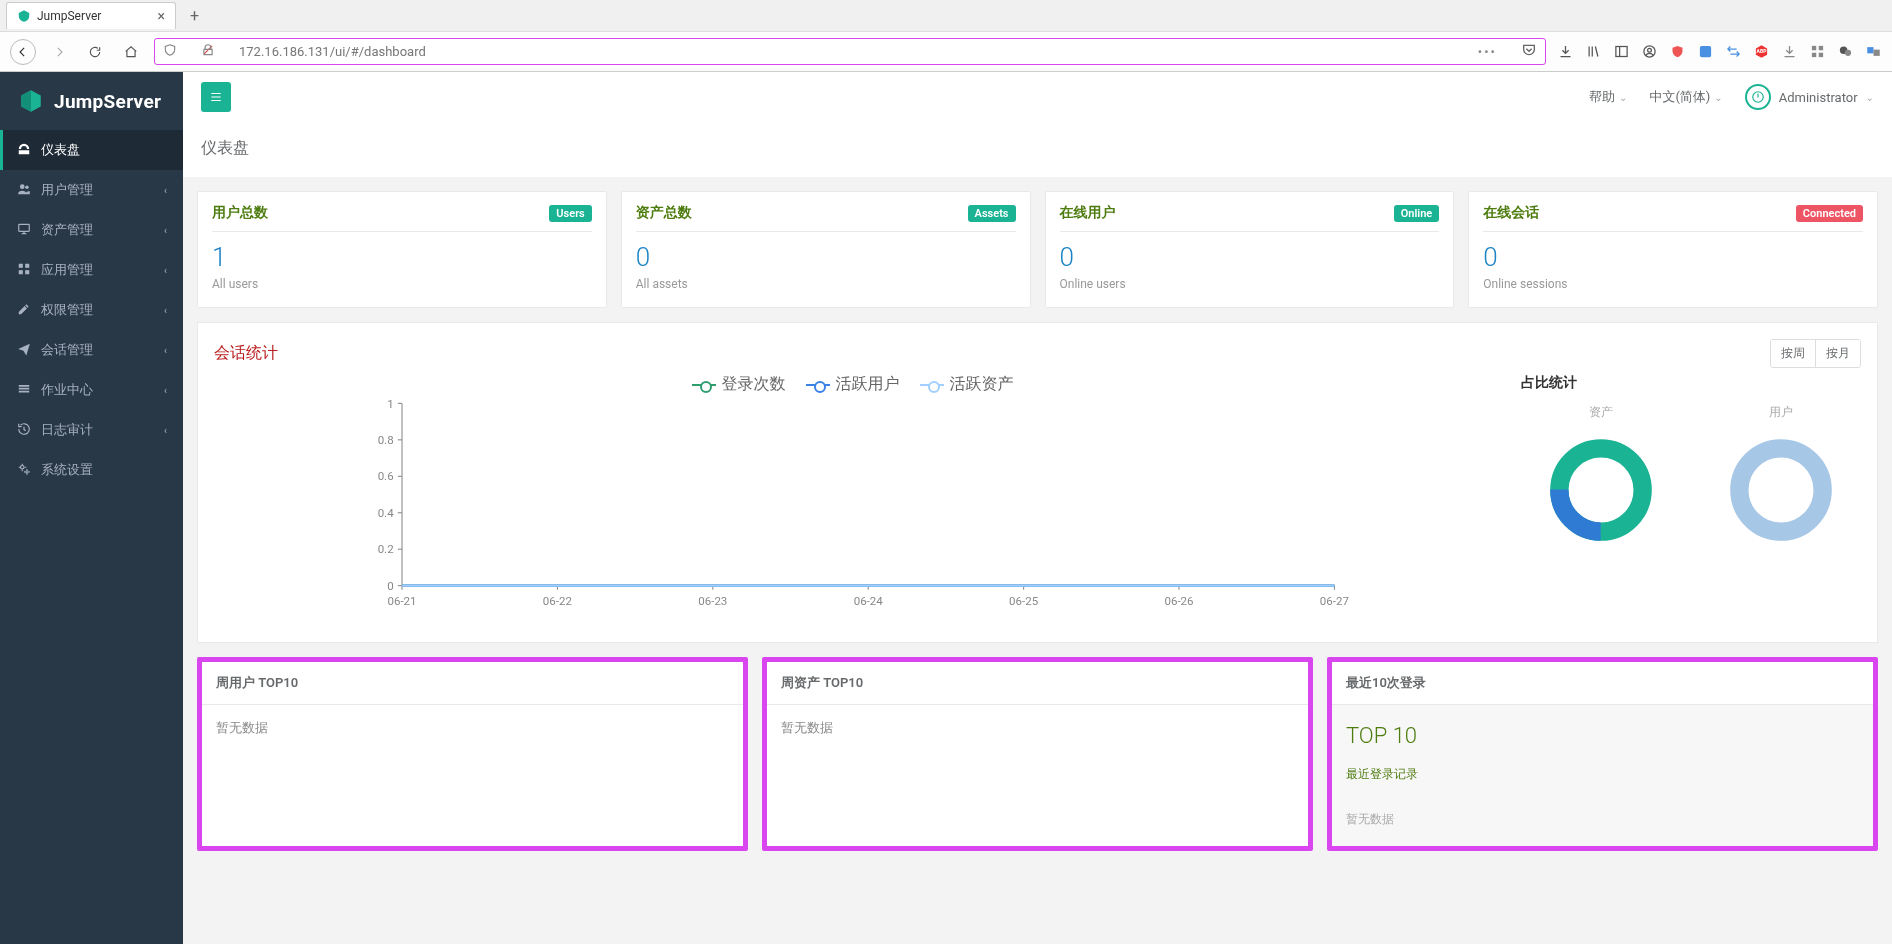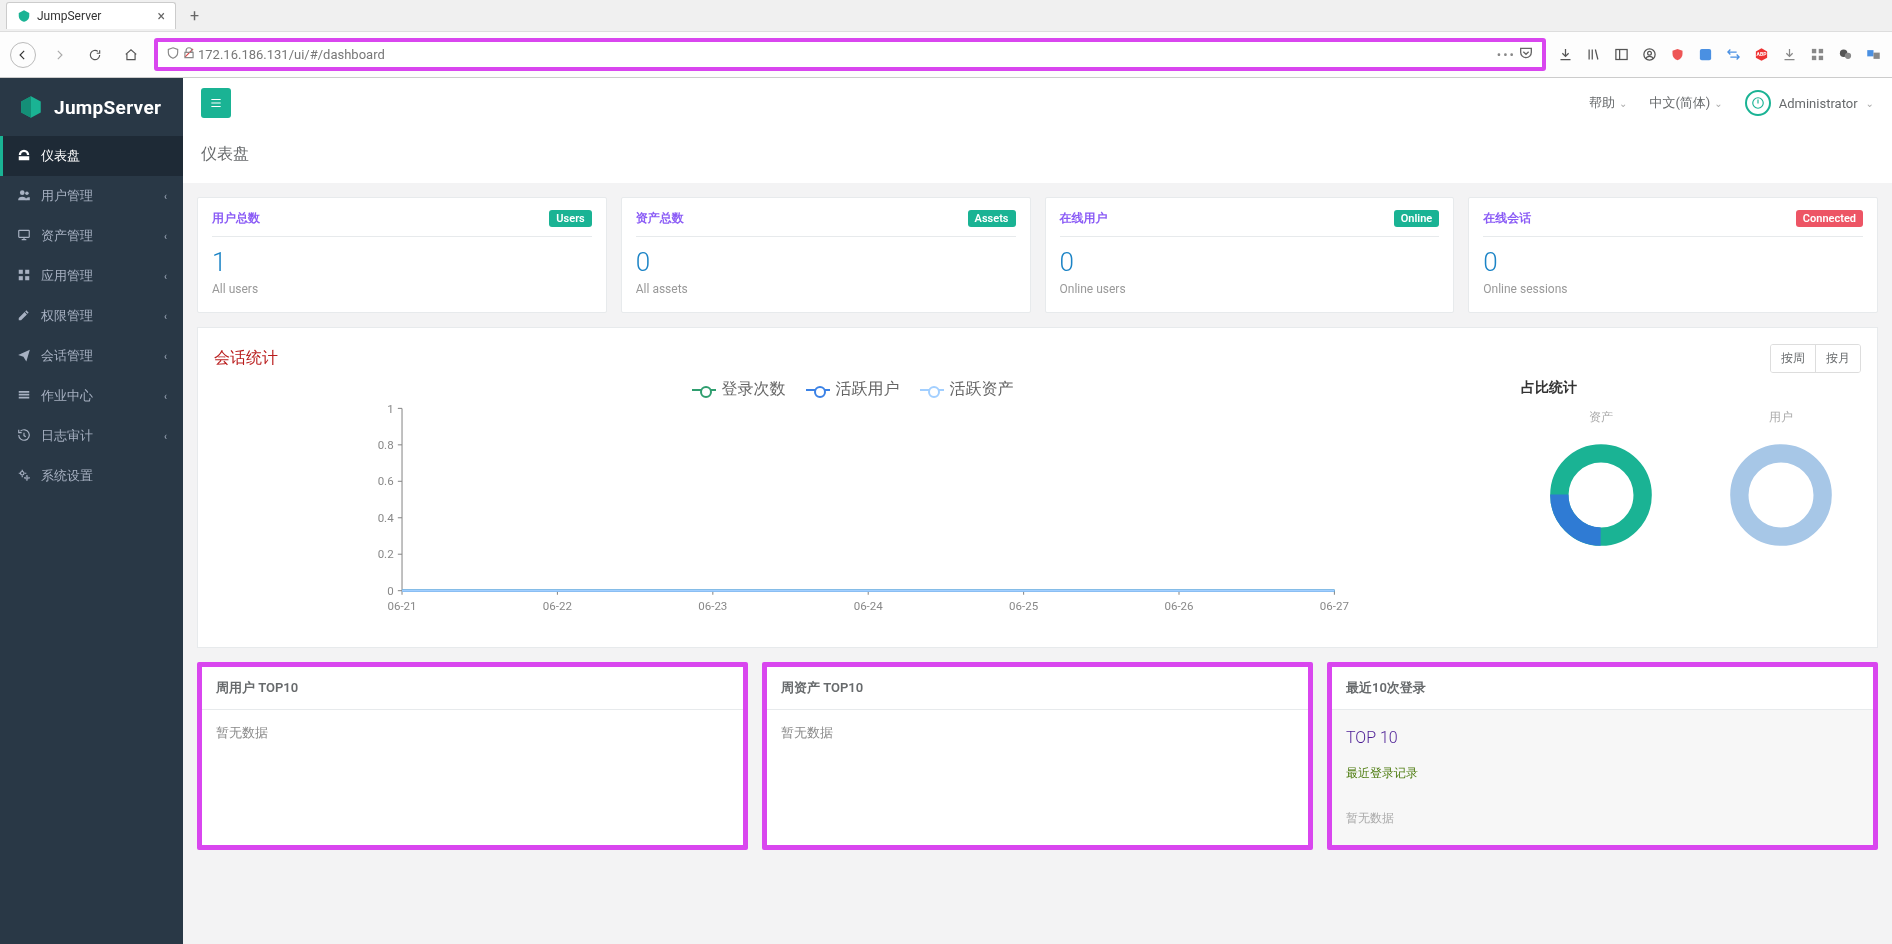--- a/index.html
+++ b/index.html
@@ -8,21 +8,21 @@
 
 .browser-chrome { background: #f0f0f0; border-bottom: 1px solid #ccc; }
 .tab-bar { display: flex; align-items: center; height: 31px; padding-left: 6px; }
 .tab { display: flex; align-items: center; gap: 6px; background: #fff; border: 1px solid #ccc; border-bottom: none; padding: 5px 10px; border-radius: 3px 3px 0 0; min-width: 170px; font-size: 12px; color: #333; }
 .tab-favicon { width: 14px; height: 14px; display: flex; align-items: center; justify-content: center; }
 .tab-close { margin-left: auto; cursor: pointer; color: #666; font-size: 14px; }
 .tab-plus { margin-left: 8px; color: #666; cursor: pointer; font-size: 16px; padding: 3px 6px; }
 .nav-bar { display: flex; align-items: center; background: #fdfdfd; padding: 6px 10px; gap: 10px; border-top: 1px solid #ddd; }
 .nav-btn { width: 26px; height: 26px; display: flex; align-items: center; justify-content: center; color: #555; cursor: pointer; border-radius: 3px; }
 .nav-btn.circ { border: 1px solid #bbb; border-radius: 50%; }
-.url-bar { flex: 1; display: flex; align-items: center; background: #fff; border: 4px solid #d946ef; border-radius: 3px; padding: 3px 8px; gap: 2px; font-size: 13px; color: #555; }
+.url-bar { flex: 1; display: flex; align-items: center; background: #fff; border: 1px solid #d946ef; border-radius: 3px; padding: 3px 8px; gap: 24px; font-size: 13px; color: #555; }
 .url-text { flex: 1; color: #777; }
 .ext-icons { display: flex; gap: 10px; align-items: center; color: #555; }
 .ext-ic { width: 18px; height: 18px; display:flex; align-items:center; justify-content:center; font-size: 14px; }
 
 
 .app { display: flex; height: calc(100vh - 67px); background: #f3f3f4; }
 .sidebar { width: 183px; background: #293846; color: #a7b1c2; display: flex; flex-direction: column; flex-shrink: 0; }
 .logo-area { display: flex; align-items: center; gap: 10px; padding: 16px 18px; color: #fff; }
 .logo-mark { width: 26px; height: 26px; }
 .logo-text { font-size: 19px; font-weight: 700; letter-spacing: .3px; }
@@ -41,21 +41,21 @@
 .user-chip { display:flex; align-items:center; gap:8px; }
 .user-avatar { width: 26px; height: 26px; border-radius: 50%; border: 2px solid #1ab394; display:flex; align-items:center; justify-content:center; }
 
 .page-title { background: #fff; padding: 16px 18px 18px; color: #676a6c; font-size: 16px; }
 
 .content { padding: 14px 14px 18px; display: flex; flex-direction: column; gap: 14px; }
 
 .stats-row { display: flex; gap: 14px; }
 .stat-card { flex: 1; background: #fff; border: 1px solid #e7eaec; border-radius: 2px; padding: 12px 14px 16px; }
 .stat-head { display:flex; align-items:center; justify-content:space-between; border-bottom: 1px solid #e7eaec; padding-bottom: 9px; margin-bottom: 10px; }
-.stat-title { font-weight: 600; color: #8b5cf6; font-size: 12px; }
+.stat-title { font-weight: 600; color: #4d7c0f; font-size: 14px; }
 .badge { font-size: 11px; padding: 2px 7px; border-radius: 3px; color: #fff; font-weight: 600; }
 .badge.teal { background: #1ab394; }
 .badge.red { background: #ed5565; }
 .stat-val { font-size: 26px; color: #1c84c6; font-weight: 300; line-height: 1.2; }
 .stat-sub { font-size: 12px; color: #999; margin-top: 4px; }
 
 .chart-panel { background: #fff; border: 1px solid #e7eaec; padding: 16px 16px 24px; }
 .chart-head { display:flex; align-items:center; }
 .chart-title { font-size: 16px; font-weight: 400; color: #b91c1c; }
 .chart-toggle { margin-left:auto; display:flex; border:1px solid #ddd; border-radius:3px; overflow:hidden; }
@@ -80,21 +80,21 @@
 .ratio-head { font-size:12px; color:#aaa; margin-bottom: 14px; }
 .donut { width: 110px; height: 110px; margin: 0 auto; }
 
 .bottom-row { display:flex; gap: 14px; }
 .bot-card { background:#fff; border:5px solid #d946ef; border-radius:2px; }
 .bot-card.sm { flex:1; }
 .bot-card.lg { flex:1; }
 .bot-head { font-weight:600; font-size:13px; padding: 12px 14px; border-bottom:1px solid #e7eaec; color:#676a6c; }
 .bot-body { padding: 14px; font-size: 13px; color: #888; }
 .top10-body { background:#f7f7f7; padding: 18px 14px; }
-.top10-big { font-size: 16px; color:#4c1d95; font-weight:300; margin-bottom: 18px; }
+.top10-big { font-size: 22px; color:#4d7c0f; font-weight:300; margin-bottom: 18px; }
 .top10-sub { font-size: 12px; color:#4d7c0f; margin-bottom: 28px; }
 .top10-empty { font-size: 12px; color:#aaa; }
 </style>
 </head>
 <body>
 
 <div class="browser-chrome">
   <div class="tab-bar">
     <div class="tab">
       <span class="tab-favicon">

